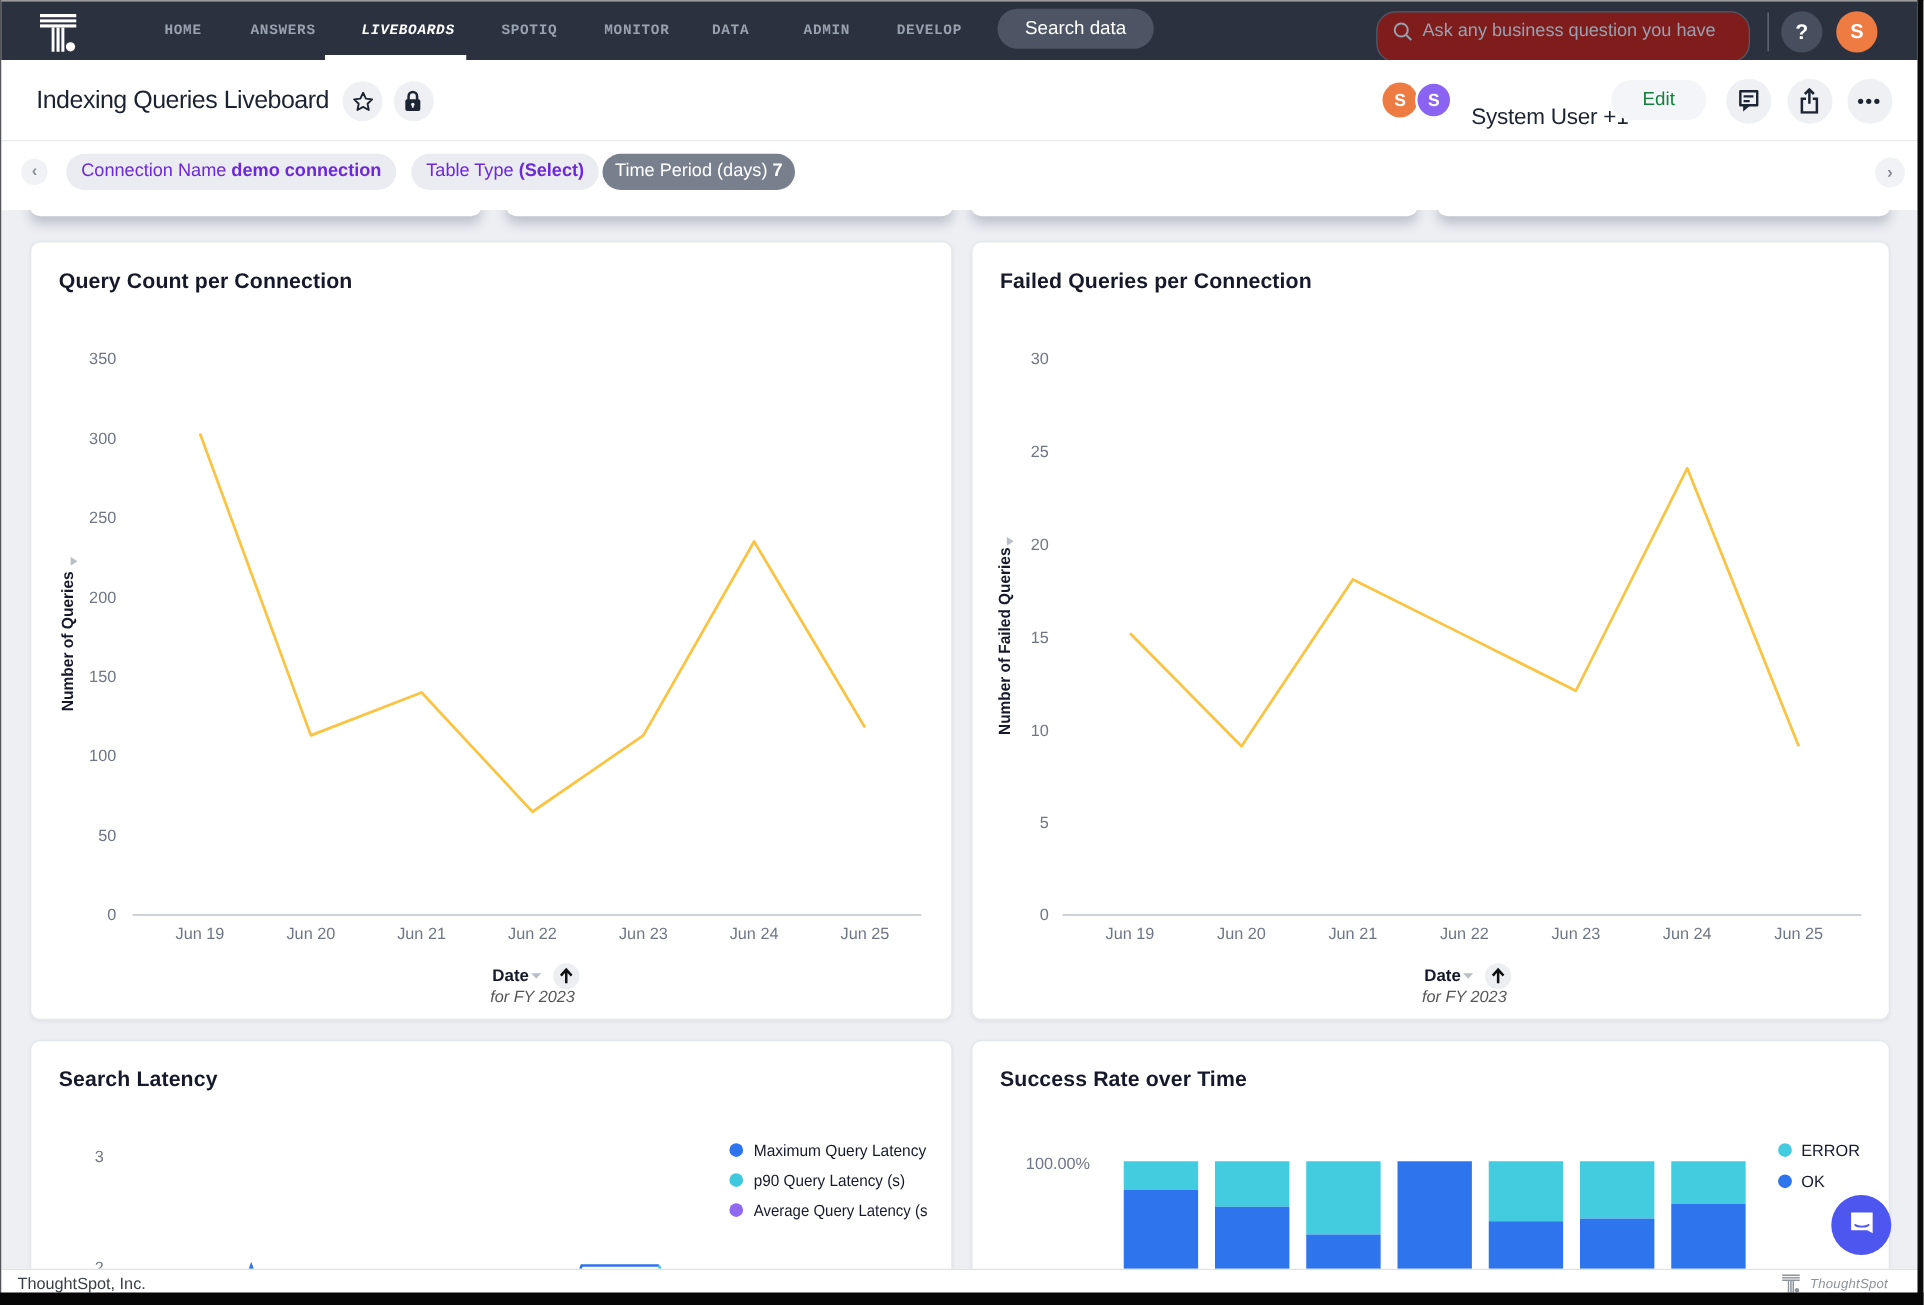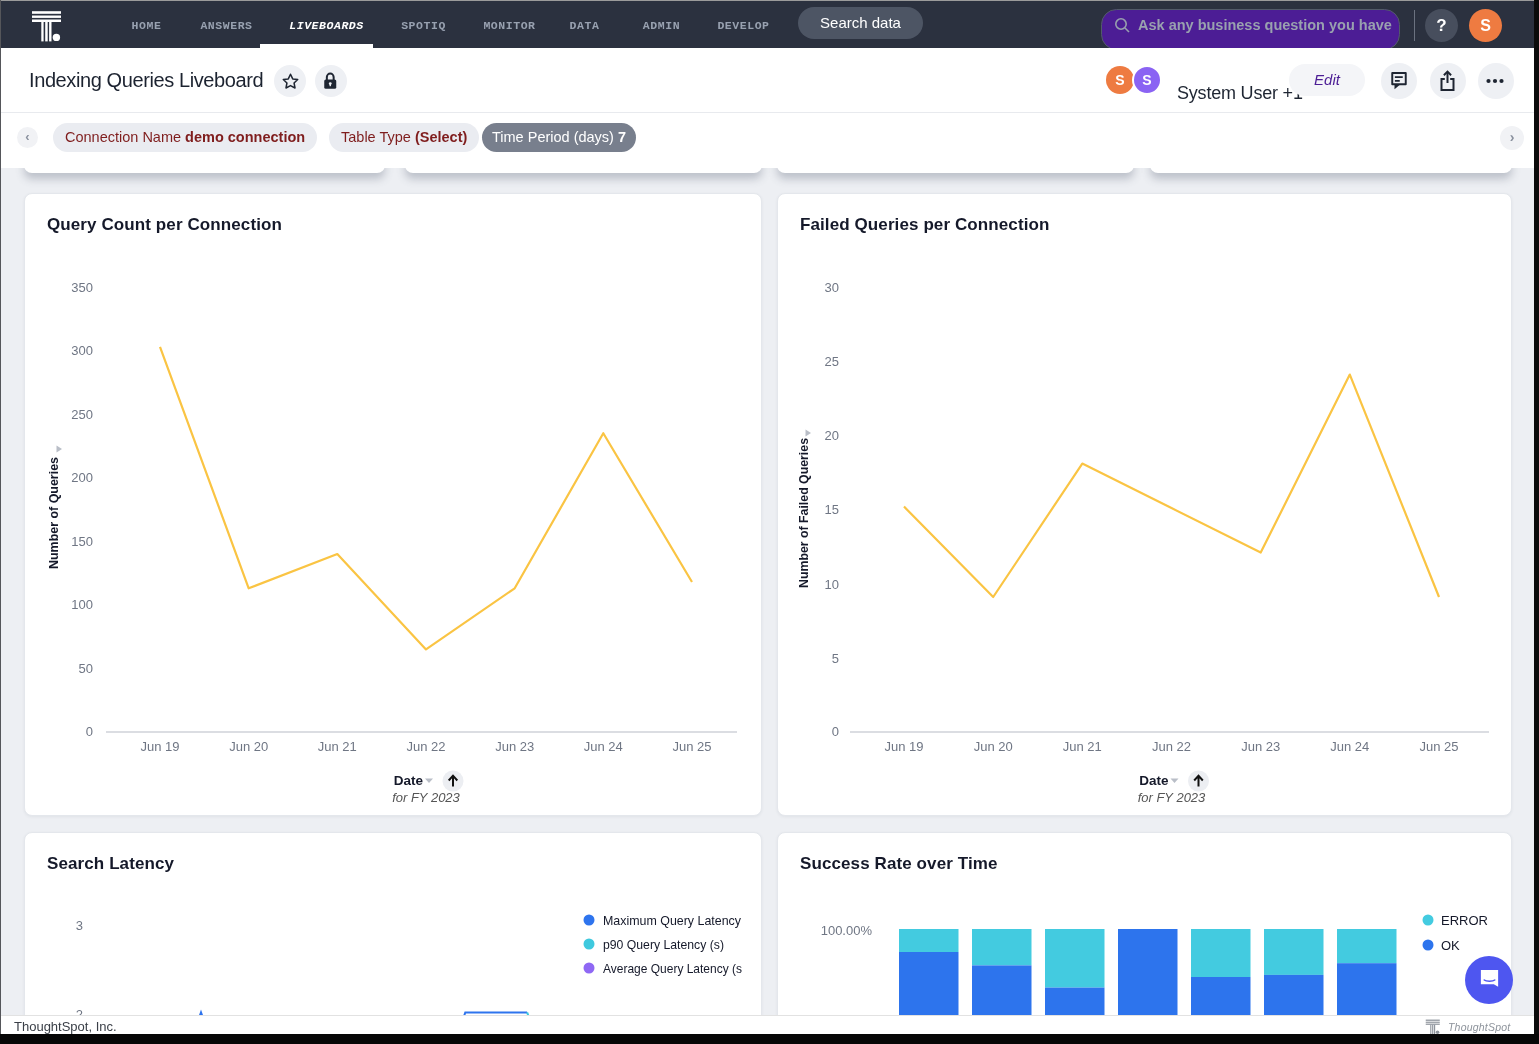--- a/index.html
+++ b/index.html
@@ -11,44 +11,44 @@
   
   .nav { position:absolute; left:1px; top:1px; right:5px; height:47px; background:#2b313f; }
   .navitem { position:absolute; top:50%; transform:translate(-50%,-50%);
     font-family:"Liberation Mono", monospace; font-size:11.5px; font-weight:700;
     letter-spacing:0.55px; color:#98a1b0; white-space:nowrap;padding-left:19px; }
   .navitem.active { color:#ffffff;font-style:italic; }
   .nav-underline { position:absolute; left:259px; top:43px; width:113px; height:4px; background:#fff; }
   .searchpill { position:absolute; left:797px; top:6px; width:125px; height:32px; border-radius:16px;
     background:#4d5564; color:#fff; font-size:15px; text-align:center; line-height:32px; }
   .searchbox { position:absolute; left:1100px; top:8px; width:299px; height:41px; border-radius:15.5px;
-    background:#4c1d95; color:#99a1af; font-size:14.5px; line-height:31px; border:1px solid #525b69;font-weight:bold; }
+    background:#7f1d1d; color:#99a1af; font-size:14.5px; line-height:31px; border:1px solid #525b69; }
   .searchbox .ph { position:absolute; left:36px; top:0; }
   .navdivider { position:absolute; left:1413px; top:9px; width:1px; height:31px; background:#6b7280; }
   .qcircle { position:absolute; left:1424px; top:8px; width:33px; height:33px; border-radius:50%;
     background:#474e5d; color:#fff; font-size:17px; font-weight:700; text-align:center; line-height:33px; }
   .avatar-top { position:absolute; left:1468px; top:8px; width:33px; height:33px; border-radius:50%;
     background:#ee7b41; color:#fff; font-size:16px; font-weight:700; text-align:center; line-height:33px; }
 
   
   .titlerow { position:absolute; left:1px; top:48px; right:5px; height:65px; background:#fff;
     border-bottom:1px solid #e8eaee; }
   .lb-title { position:absolute; left:28px; top:21px; font-size:20px; font-weight:500; color:#1c2330;
     letter-spacing:-0.4px; }
   .iconcircle { position:absolute; width:30px; height:30px; border-radius:50%; background:#eef0f4; }
   .av { position:absolute; width:28px; height:28px; border-radius:50%; color:#fff; font-size:14px;
     font-weight:700; text-align:center; line-height:28px; }
   .sysuser { position:absolute; left:1176px; top:35px; font-size:18px; color:#1e2532; letter-spacing:-0.2px; }
   .editbtn { position:absolute; left:1288px; top:16px; width:76px; height:32px; border-radius:16px;
-    background:#f4f5f8; color:#4c1d95; font-size:15px; text-align:center; line-height:32px;font-style:italic; }
+    background:#f4f5f8; color:#15803d; font-size:15px; text-align:center; line-height:32px; }
 
   
   .filterrow { position:absolute; left:1px; top:114px; right:5px; height:42px; background:#fff; }
   .chip { position:absolute; top:9px; height:29px; border-radius:14.5px; background:#eaecf1;
-    color:#7f1d1d; font-size:14.5px; line-height:29px; padding:0 12px; white-space:nowrap; }
+    color:#6d28d9; font-size:14.5px; line-height:29px; padding:0 12px; white-space:nowrap; }
   .chip b { font-weight:700; }
   .chip.dark { background:#787f8d; color:#fff; }
   .chev { position:absolute; width:21px; height:21px; border-radius:50%; background:#f1f2f5;
     color:#8a919e; text-align:center; line-height:19px; font-size:13px; font-weight:700; }
 
   
   .content { position:absolute; left:1px; top:168px; right:5px; height:859px; background:#edeff3; overflow:hidden; }
   .card { position:absolute; background:#fff; border:1px solid #e4e7ec; border-radius:8px;
     box-shadow:0 1px 3px rgba(60,70,90,0.07); }
   .stubcard { position:absolute; top:-10px; height:15px; background:#fff; border-radius:0 0 8px 8px;

